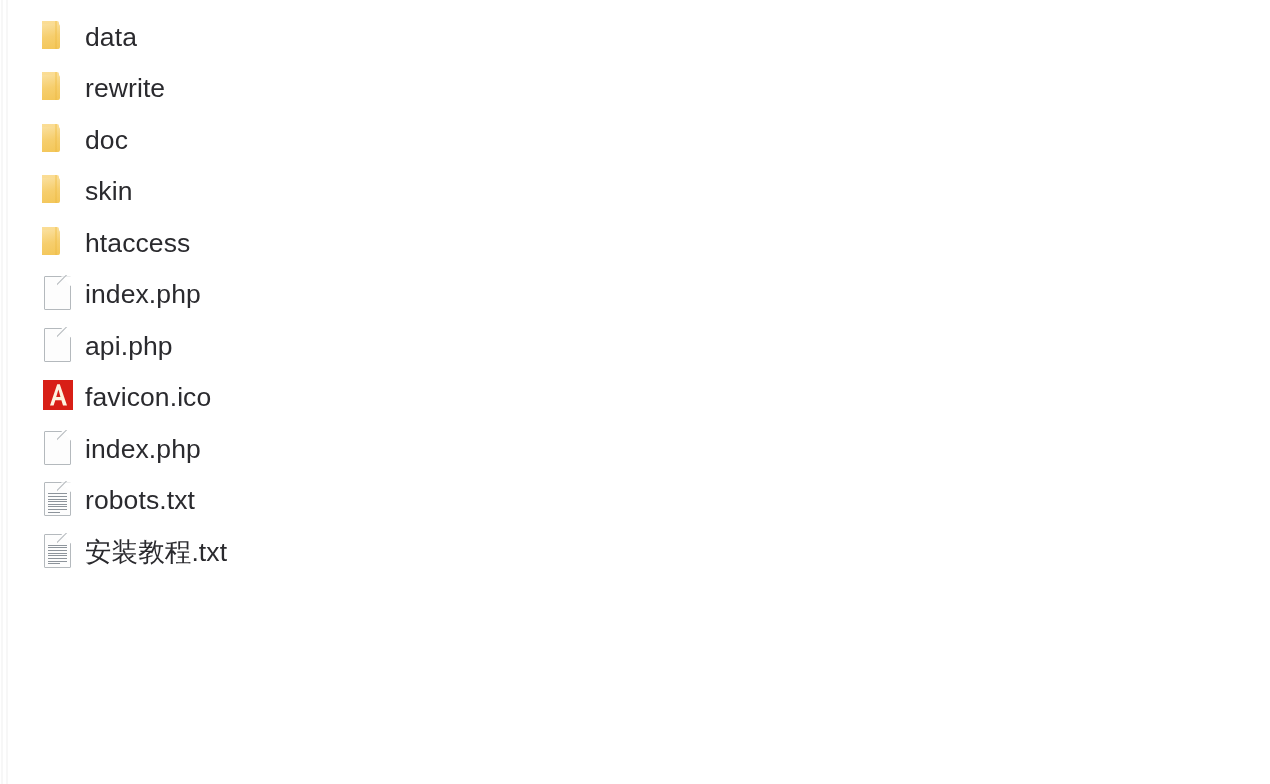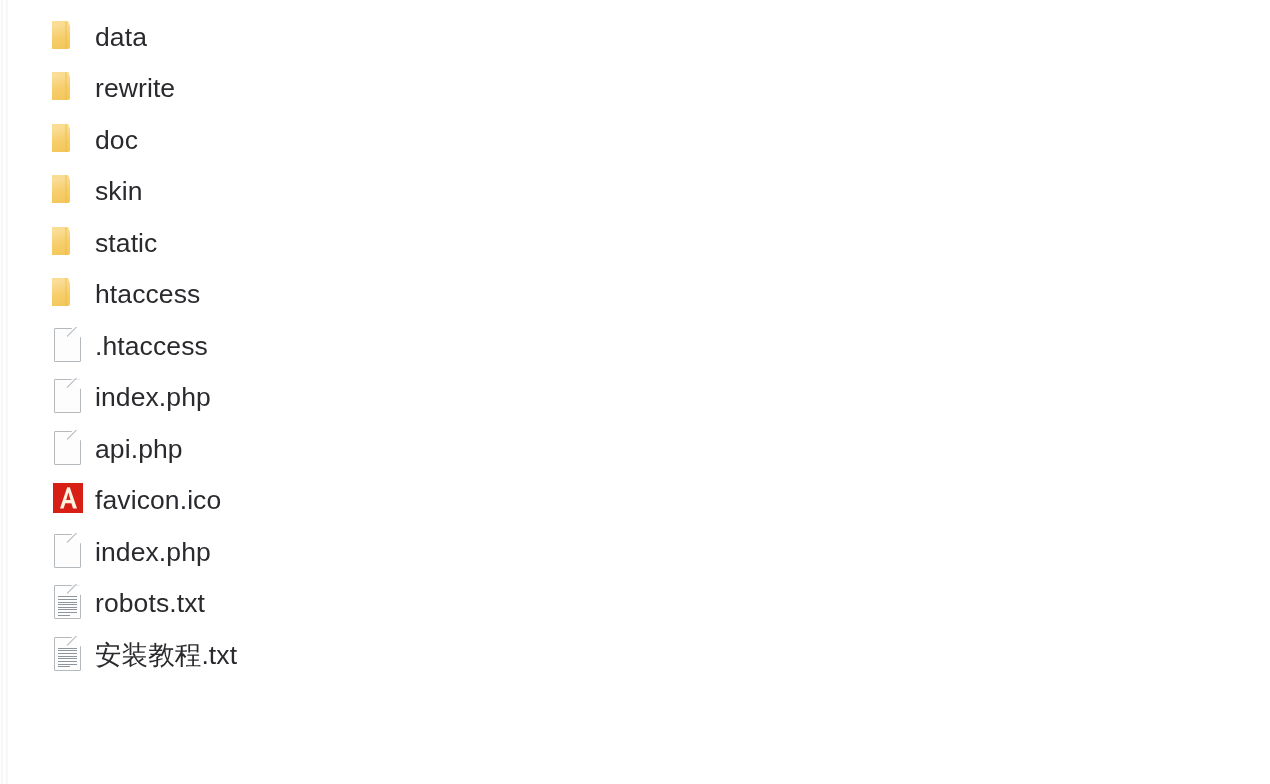--- a/index.html
+++ b/index.html
@@ -33,21 +33,21 @@
     position: absolute;
     left: 0;
     top: 11px;
     width: 1270px;
   }
 
   .file-row {
     display: flex;
     align-items: center;
     height: 51.5px;
-    padding-left: 50px;
+    padding-left: 40px;
     box-sizing: border-box;
   }
 
   .icon-cell {
     width: 46px;
     min-width: 46px;
     height: 38px;
     position: relative;
     display: block;
   }
@@ -223,41 +223,21 @@
       <span class="file-name">skin</span>
     </div>
     <div class="file-row">
       <span class="icon-cell">
         <span class="ic-folder">
           <span class="fld-back"></span>
           <span class="fld-front"></span>
           <span class="fld-edge"></span>
         </span>
       </span>
-      <span class="file-name">static</span>
-    </div>
-    <div class="file-row">
-      <span class="icon-cell">
-        <span class="ic-folder">
-          <span class="fld-back"></span>
-          <span class="fld-front"></span>
-          <span class="fld-edge"></span>
-        </span>
-      </span>
       <span class="file-name">htaccess</span>
-    </div>
-    <div class="file-row">
-      <span class="icon-cell">
-        <span class="ic-page ">
-          <span class="pg-body"></span>
-          <span class="pg-fold-mask"></span>
-          <span class="pg-fold-diag"></span>
-        </span>
-      </span>
-      <span class="file-name">.htaccess</span>
     </div>
     <div class="file-row">
       <span class="icon-cell">
         <span class="ic-page ">
           <span class="pg-body"></span>
           <span class="pg-fold-mask"></span>
           <span class="pg-fold-diag"></span>
         </span>
       </span>
       <span class="file-name">index.php</span>

